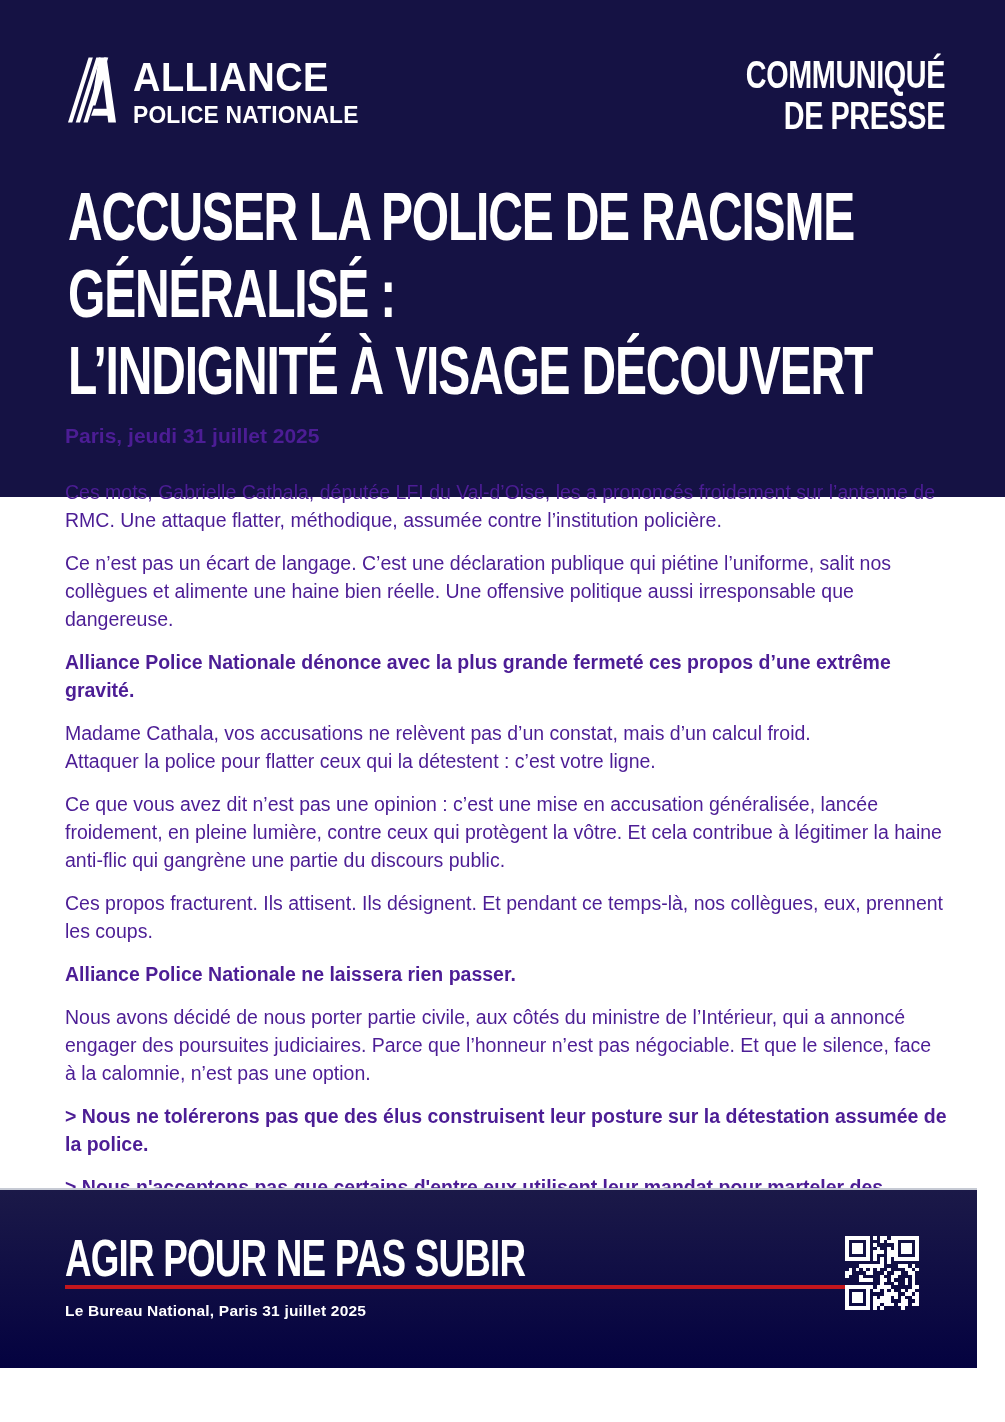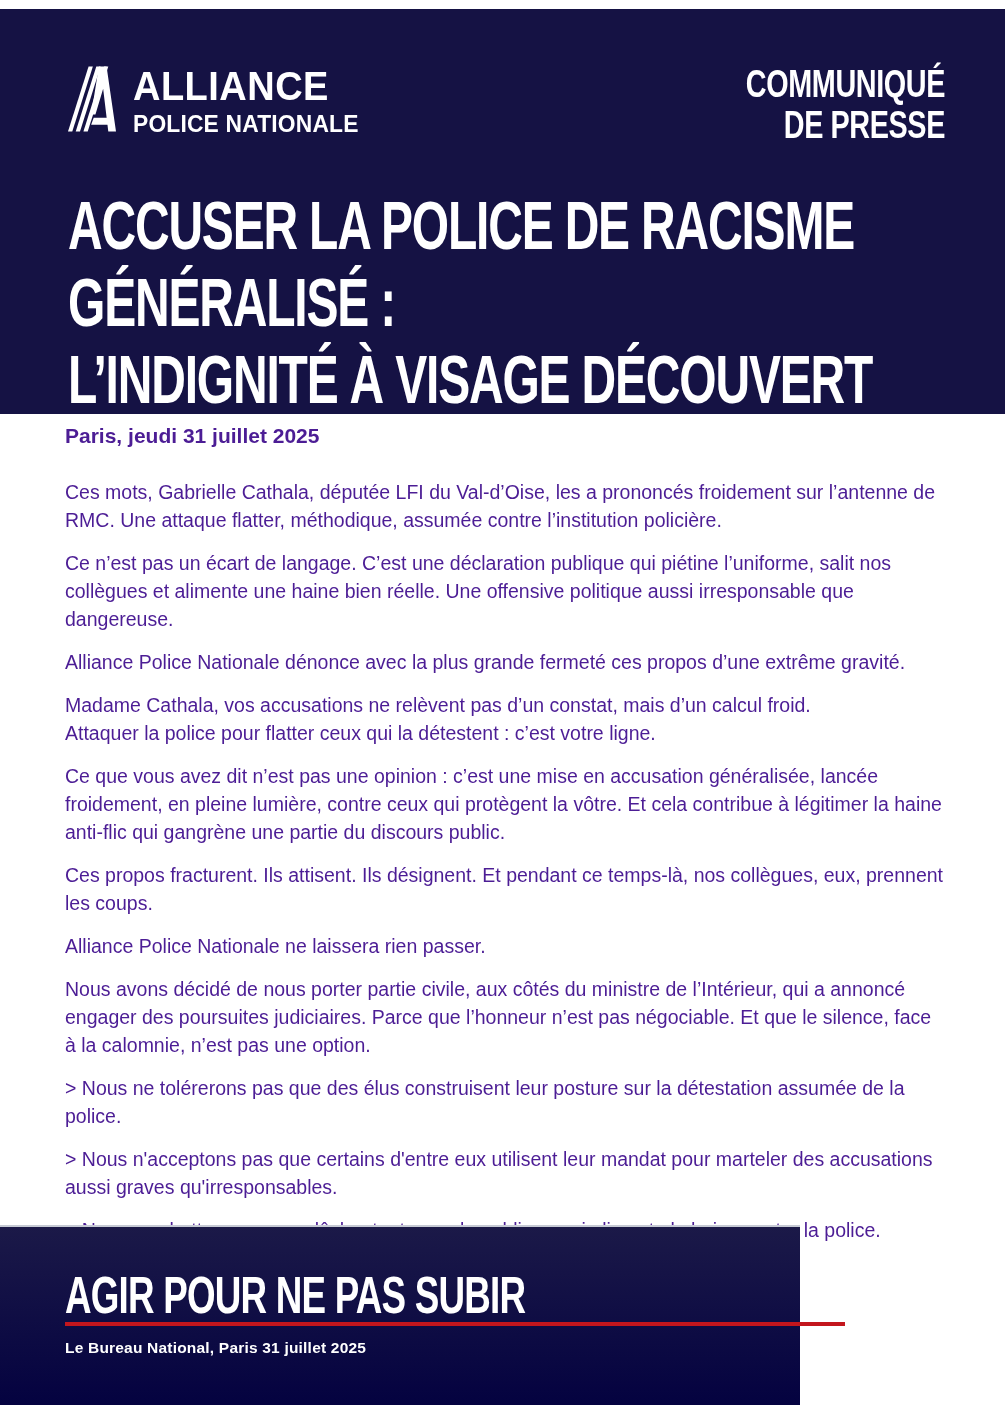--- a/index.html
+++ b/index.html
@@ -2,24 +2,23 @@
 <html lang="fr"><head>
 <meta charset="utf-8">
 <style>
   html,body{margin:0;padding:0;background:#e8e8e8;}
   .page{
     width:1005px;height:1422px;margin:0 auto;position:relative;overflow:hidden;
     background:#ffffff;font-family:"Liberation Sans",sans-serif;
   }
   
   .header-band{
-    position:absolute;top:0;left:0;width:1005px;height:405px;
+    position:absolute;top:0;left:0;width:1005px;height:497px;
     background:#151244;color:#fff;box-sizing:border-box;
     padding:55px 60px 0 68px;
-    margin-top:9px;
   }
   .header-top{display:flex;justify-content:space-between;align-items:flex-start;}
   .brand{display:flex;align-items:flex-start;gap:17px;}
   .logo-a{width:48px;height:70px;flex:0 0 auto;}
   .logo-a svg{display:block;width:48px;height:70px;}
   .brand-text{transform:scaleX(.95);transform-origin:left top;margin-top:2px;}
   .brand-name{font-weight:bold;font-size:40px;line-height:1;letter-spacing:.5px;}
   .brand-sub{font-weight:bold;font-size:24px;line-height:1;margin-top:6px;letter-spacing:.2px;}
   .press-label{
     text-align:right;font-weight:bold;font-size:36px;line-height:1.02;
@@ -33,24 +32,24 @@
   .headline span{display:block;}
   
   .body-area{
     position:absolute;top:405px;left:0;width:1005px;box-sizing:border-box;
     padding:17px 58px 0 65px;color:#4c1d95;
     font-size:19.5px;line-height:28px;
   }
   .dateline{font-weight:bold;font-size:21px;margin:0 0 28px;}
   .para{margin:0 0 15px;}
   .para.quote{font-style:italic;}
-  .para.bold{font-weight:normal;}
+  .para.bold{font-weight:bold;}
   
   .footer-band{
-    position:absolute;top:1225px;left:0;width:800px;height:180px;
+    position:absolute;top:1188px;left:0;width:977px;height:180px;
     background:linear-gradient(#1b1948,#040240);
     border-top:2px solid #c6cad4;box-sizing:border-box;
     padding:0 60px 0 65px;color:#fff;
   }
   .footer-row{display:flex;justify-content:space-between;align-items:flex-start;}
   .footer-left{padding-top:42px;flex:1 1 auto;}
   .slogan{
     font-weight:bold;font-size:46px;line-height:1;letter-spacing:-1px;
     transform:scale(.8,1.12);transform-origin:left top;white-space:nowrap;
   }

